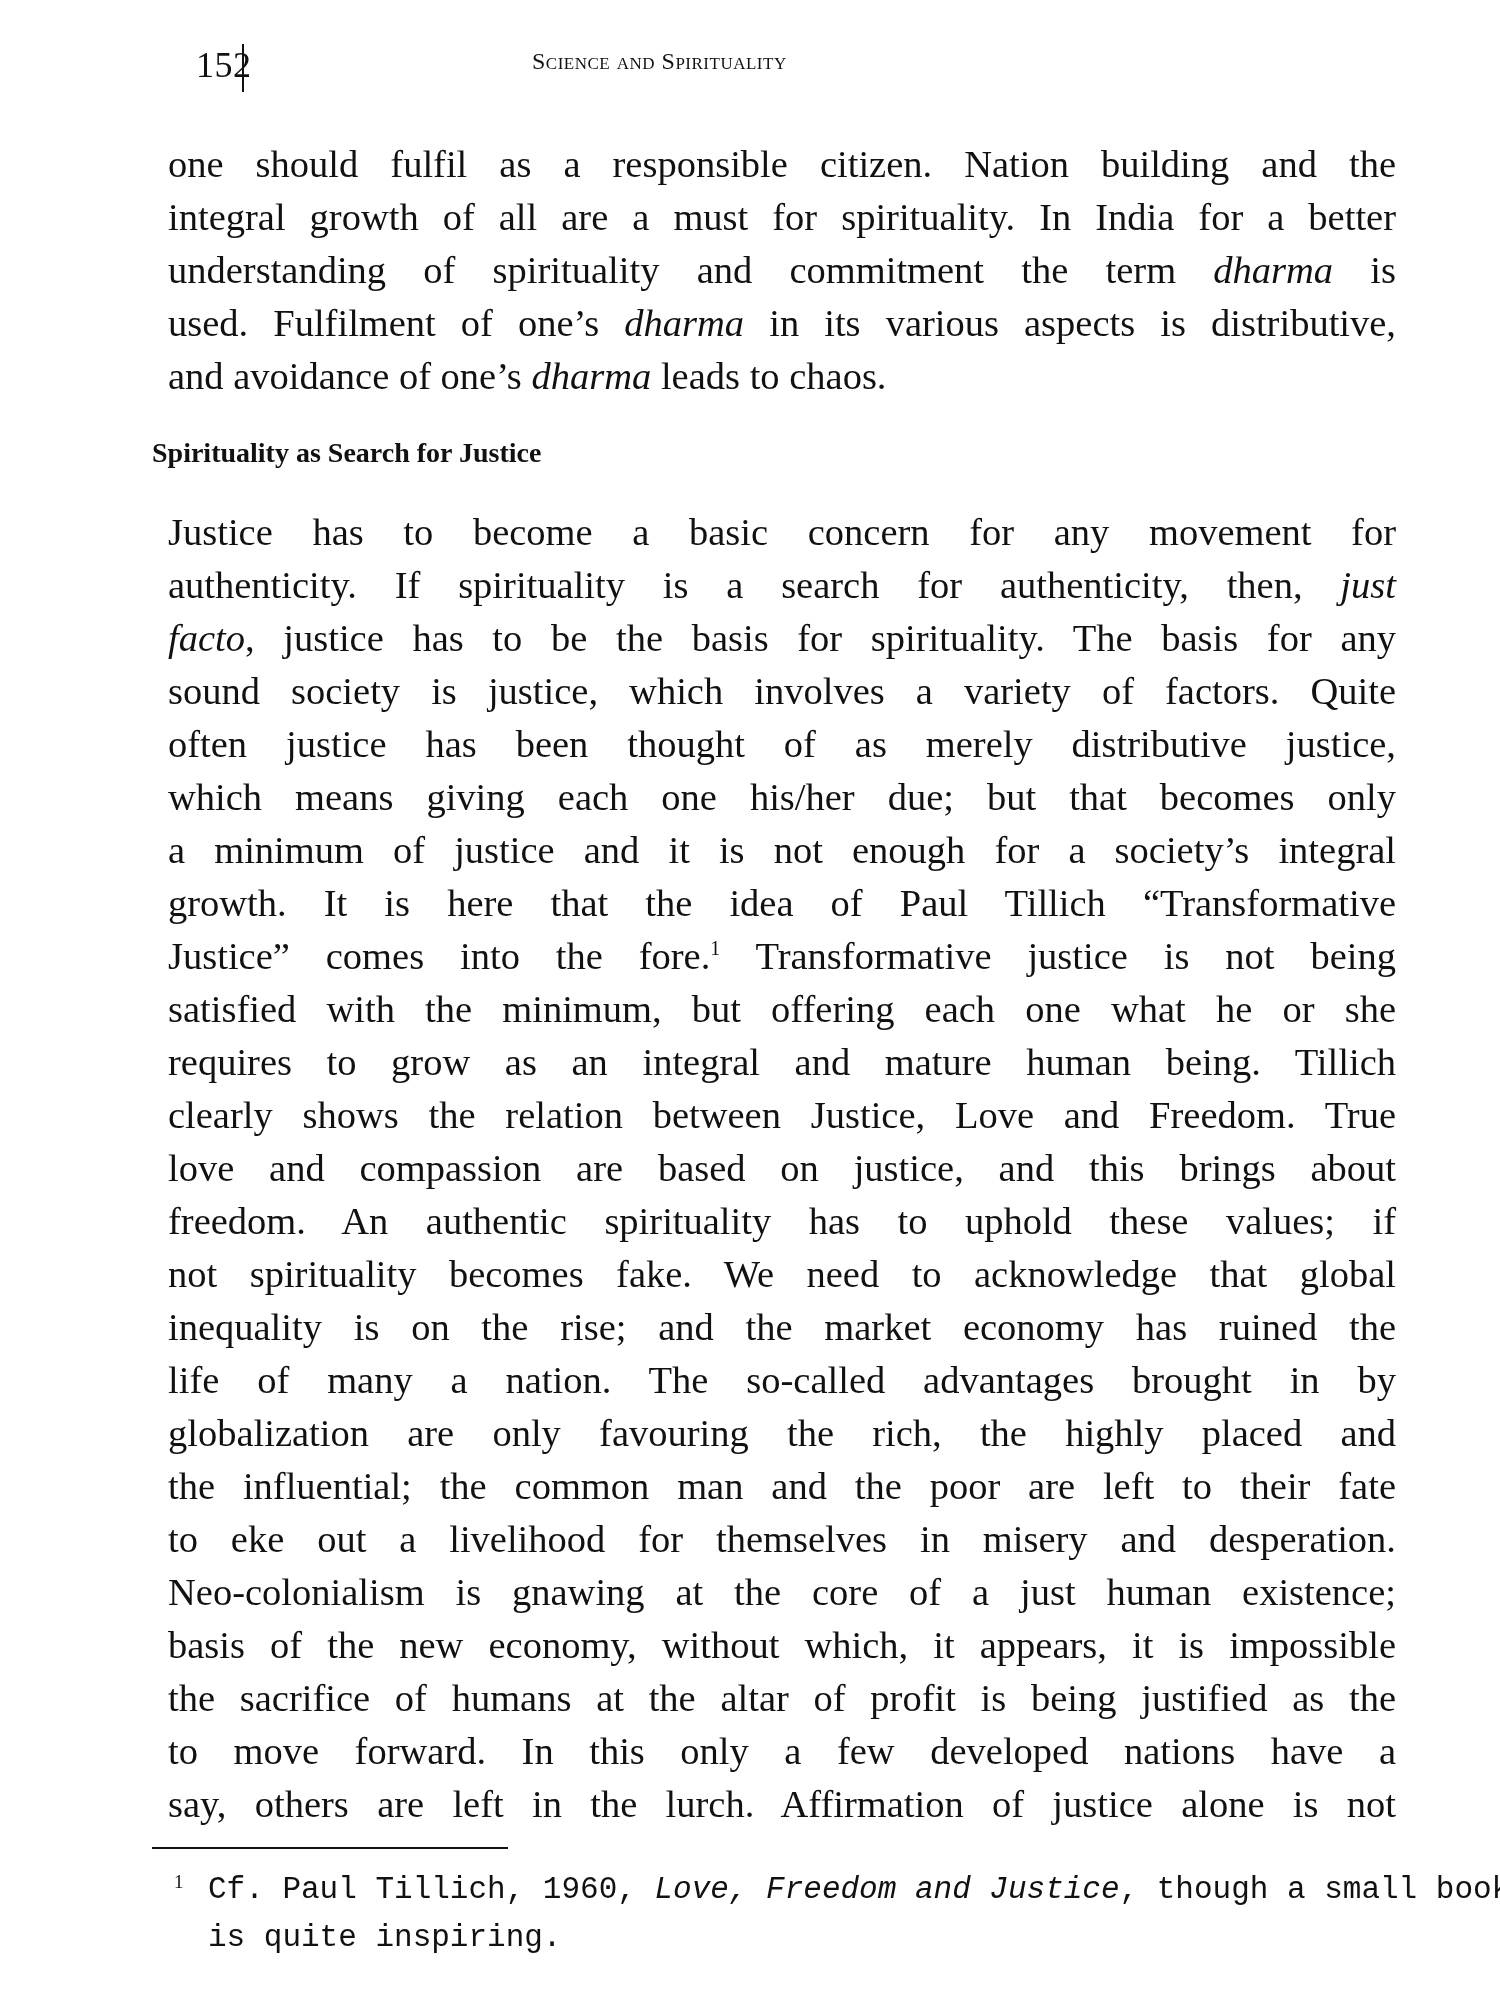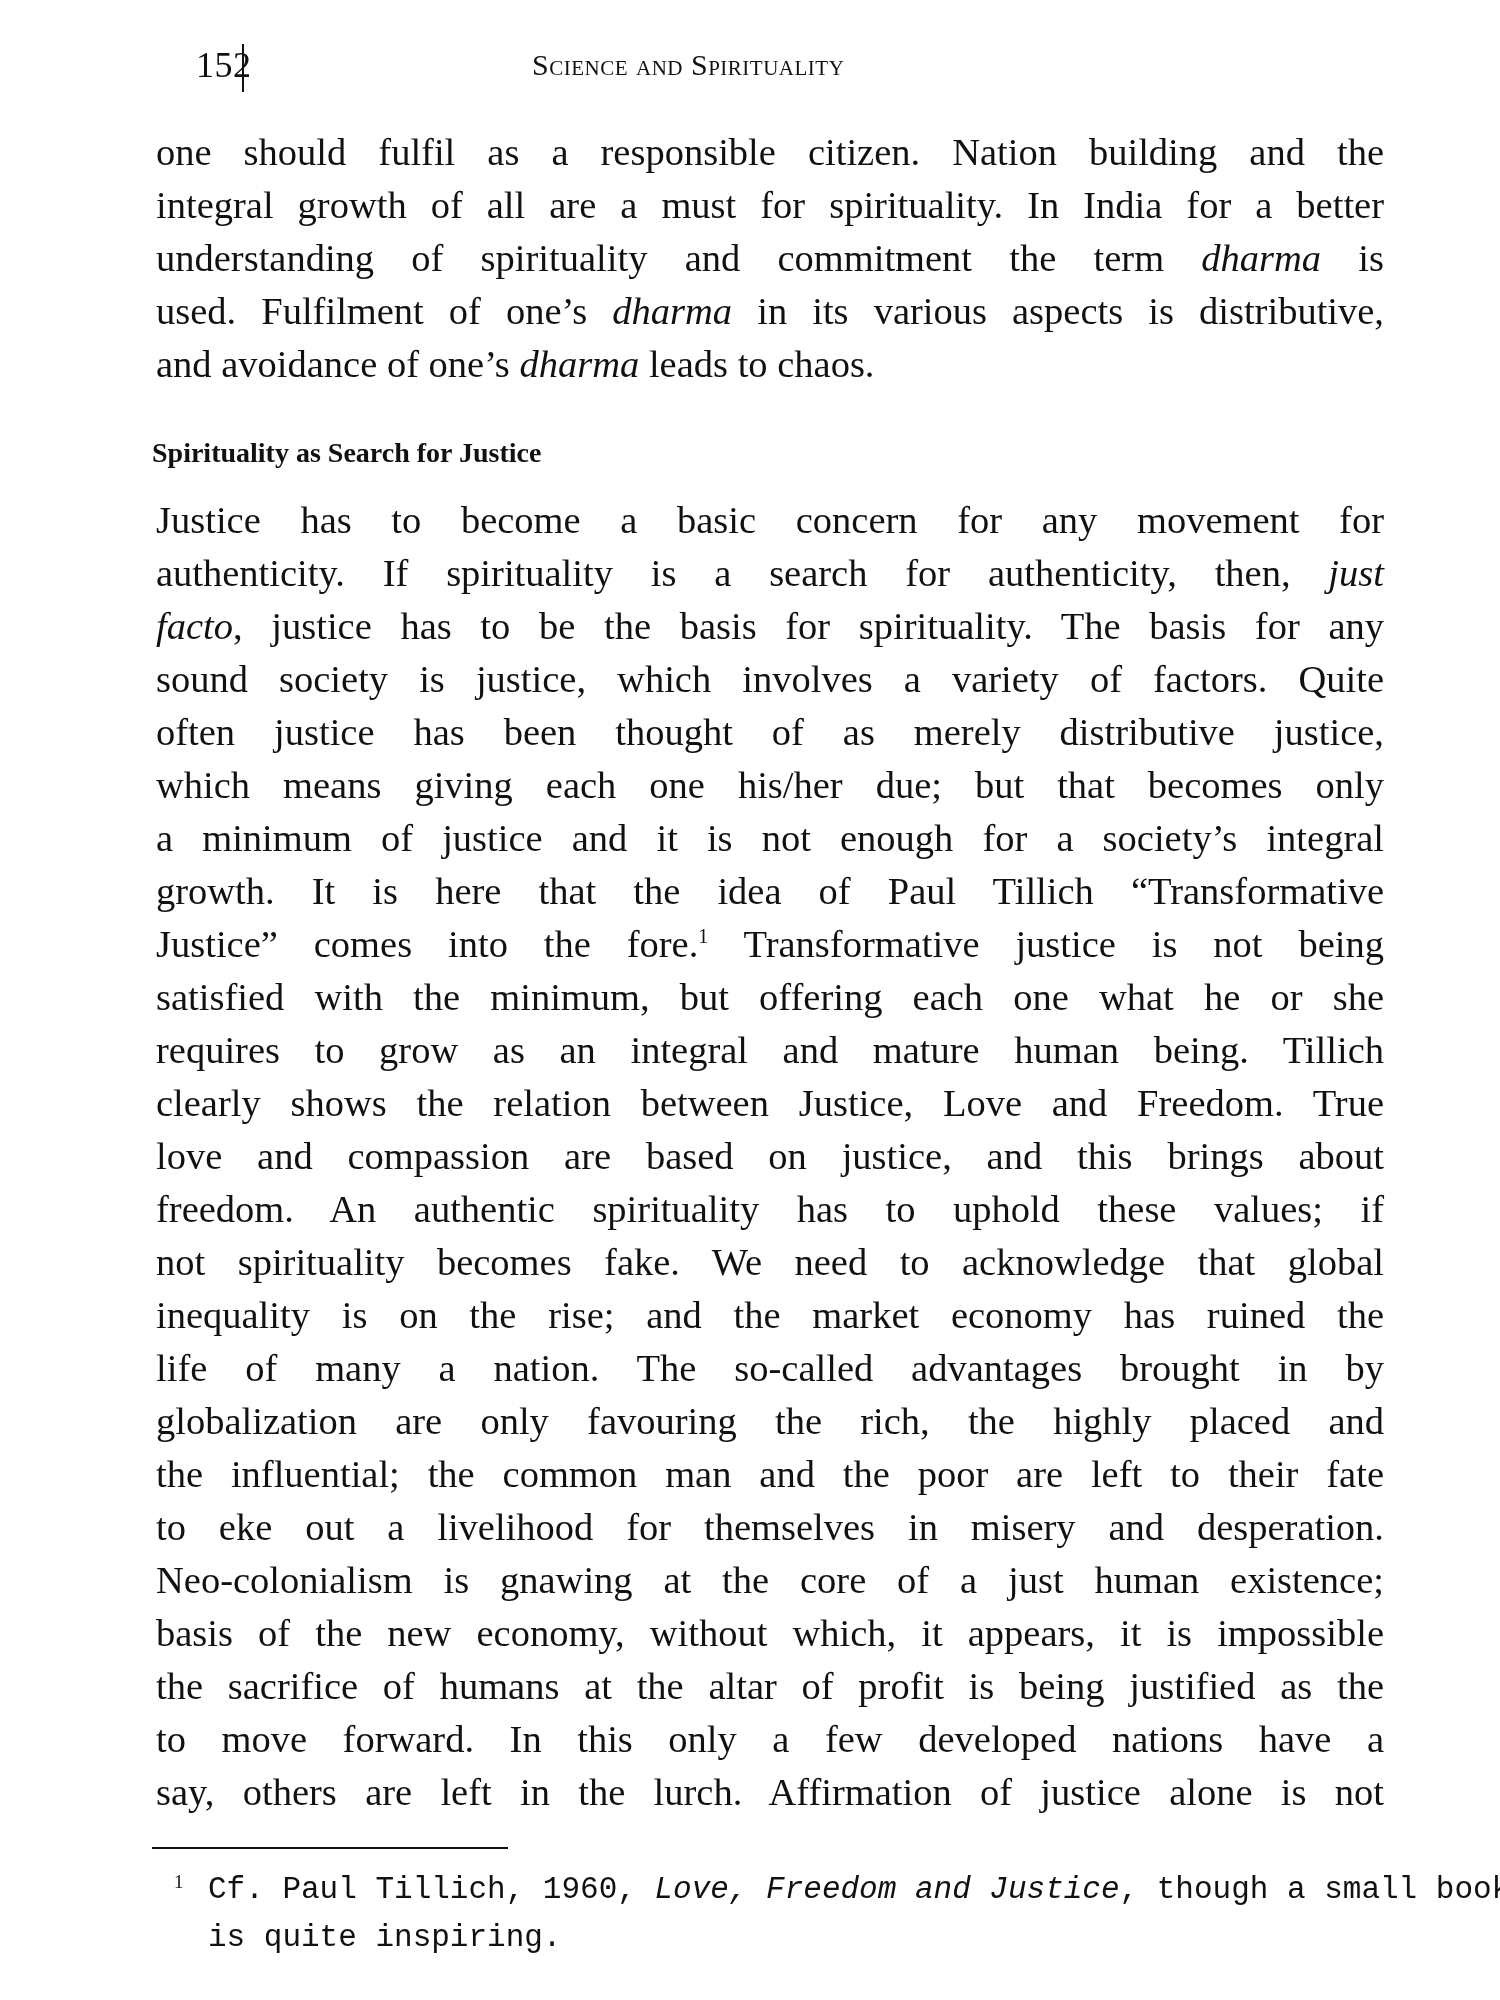--- a/index.html
+++ b/index.html
@@ -1,22 +1,22 @@
 <!DOCTYPE html>
 <html><head>
 <meta charset="utf-8">
 <style>
   html, body { margin: 0; padding: 0; background: #ffffff; }
   body { width: 1500px; height: 2000px; position: relative; overflow: hidden; color: #111; font-family: "Liberation Serif", "DejaVu Serif", serif; }
   .page { position: absolute; left: 152px; top: 0; width: 1228px; }
   .running-head { position: absolute; top: 38px; left: 0; width: 1228px; height: 60px; }
   .page-number { position: absolute; left: 0; top: 6px; font-size: 36px; letter-spacing: 0.5px; margin-left: 44px; }
   .head-rule { position: absolute; left: 90px; top: 6px; width: 2px; height: 48px; background: #111; }
-  .running-title { position: absolute; left: 380px; top: 10px; font-size: 30px; font-variant: small-caps; letter-spacing: 0.5px; }
-  .body-text { position: absolute; left: 4px; width: 1228px; font-size: 38.5px; line-height: 53px; text-align: justify; }
+  .running-title { position: absolute; left: 380px; top: 10px; font-size: 24px; font-variant: small-caps; letter-spacing: 0.5px; }
+  .body-text { position: absolute; left: 16px; width: 1228px; font-size: 38.5px; line-height: 53px; text-align: justify; margin-top: 12px; }
   .p1 { top: 126px; }
   .section-heading { position: absolute; top: 428px; left: 0; font-size: 28px; font-weight: bold; line-height: 50px; }
   .p2 { top: 494px; }
   .body-text .line { display: block; text-align: justify; text-align-last: justify; white-space: nowrap; }
   .body-text .line.last { text-align-last: left; }
   .fn-rule { position: absolute; top: 1847px; left: 0; width: 356px; height: 2px; background: #111; }
   .footnote { position: absolute; top: 1866px; left: 0; width: 1228px; font-size: 31px; line-height: 48px; }
   .footnote .fn-mark { position: absolute; left: 22px; top: -8px; font-size: 19px; }
   .footnote .fn-body { padding-left: 56px; display: block; }
   .fn-line { display: block; white-space: nowrap; font-family: Liberation Mono, monospace; }

